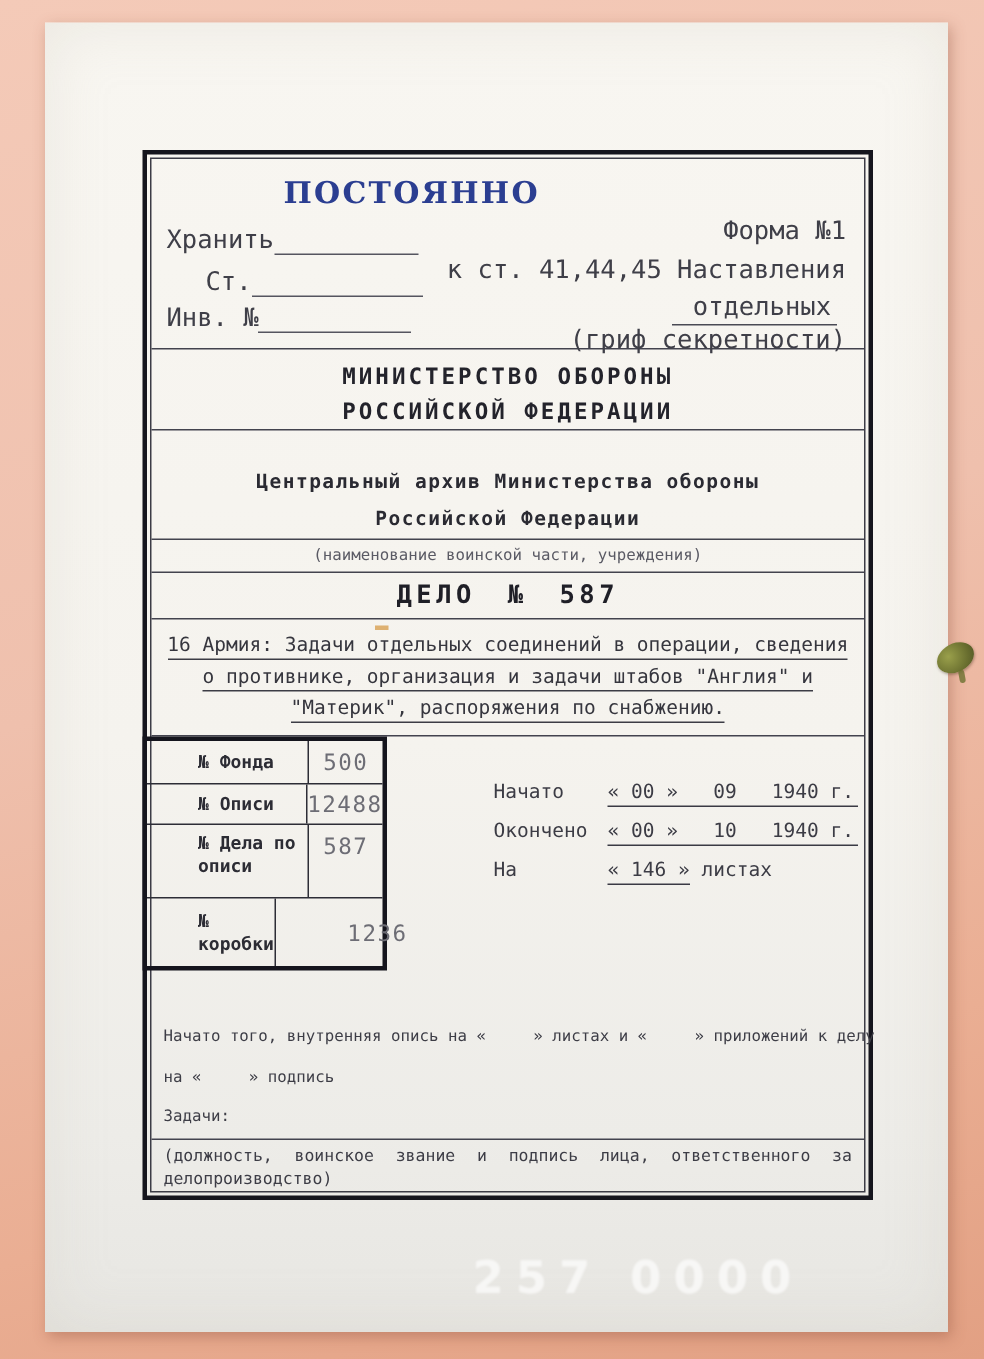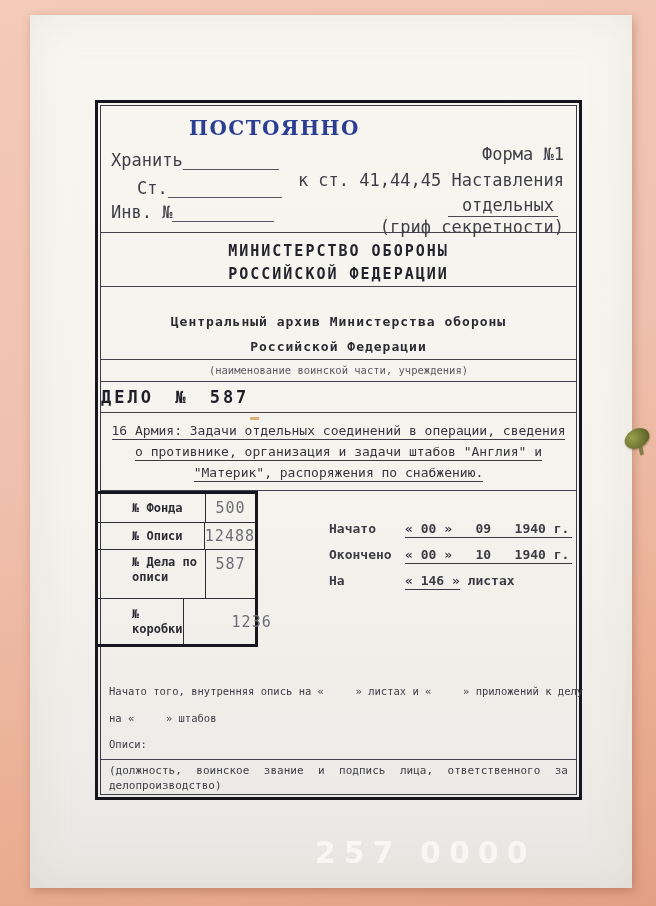--- a/index.html
+++ b/index.html
@@ -37,21 +37,21 @@
   .u{border-bottom:1px solid #4a4a54;padding:0 4px 1px 14px;}
   
   .s-min{height:54px;text-align:center;padding-top:7px;}
   .s-min div{font-weight:bold;font-size:15px;letter-spacing:2px;line-height:23px;color:#23232b;}
   
   .s-arc{height:73px;text-align:center;padding-top:22px;}
   .s-arc div{font-weight:bold;font-size:13px;letter-spacing:1px;line-height:25px;color:#2a2a32;}
   
   .s-cap{height:22px;text-align:center;font-size:10.5px;color:#5a5a64;padding-top:4px;}
   
-  .s-delo{height:31px;font-weight:bold;font-size:17px;
+  .s-delo{height:31px;text-align:center;font-weight:bold;font-size:17px;
           letter-spacing:3px;word-spacing:8px;padding-top:5px;color:#1f1f27;}
   
   .s-desc{height:78px;text-align:center;font-size:13px;padding-top:7px;color:#36363e;}
   .s-desc .dl{line-height:21px;}
   .s-desc .dl span{border-bottom:1px solid #3c3c45;padding-bottom:1px;}
   .speck{position:absolute;left:149px;top:4px;width:9px;height:3px;background:#d9a45a;opacity:.85;}
   
   .s-main{height:269px;}
   .registry{
     position:absolute;left:-6px;top:0;width:163px;border:3px solid #15151d;
@@ -59,21 +59,21 @@
   }
   .reg-row{display:flex;border-bottom:1px solid #2d2d36;box-sizing:border-box;padding-left:28px;}
   .reg-row:last-child{border-bottom:none;}
   .reg-label{width:80px;border-right:1px solid #2d2d36;box-sizing:border-box;
              font-weight:bold;font-size:12px;color:#2c2c34;padding:0 0 0 6px;
              display:flex;align-items:center;line-height:15px;}
   .reg-val{flex:1;display:flex;align-items:center;justify-content:center;
            font-size:15px;color:#6d6d75;letter-spacing:1px;}
   .h29{height:29px;}.h27{height:27px;}.h49{height:49px;}.h45{height:45px;gap:48px;}
   .va-top{align-items:flex-start;padding-top:5px;}
-  .dates{position:absolute;left:228px;top:30px;font-size:13px;color:#3c3c45;font-weight:bold;}
+  .dates{position:absolute;left:228px;top:30px;font-size:13px;color:#3c3c45;}
   .date-row{margin-bottom:9px;white-space:nowrap;}
   .date-label{display:inline-block;width:76px;}
   .date-val{display:inline-block;border-bottom:1px solid #3a3a44;white-space:pre;
             padding-bottom:1px;}
   .w167{width:167px;}
   .suffix{white-space:pre;}
   .note{position:absolute;left:8px;font-size:10.5px;white-space:pre;color:#3d3d46;}
   .n1{top:194px;}.n2{top:221px;}.n3{top:247px;}
   
   .s-sig{flex:1;padding:3px 8px 0 8px;font-size:11px;line-height:15px;
@@ -171,22 +171,22 @@
           </div>
           <div class="date-row">
             <span class="date-label">Окончено</span><span class="date-val w167">« 00 »   10   1940 г.</span>
           </div>
           <div class="date-row">
             <span class="date-label">На</span><span class="date-val">« 146 »</span><span class="suffix"> листах</span>
           </div>
         </div>
 
         <div class="note n1">Начато того, внутренняя опись на «     » листах и «     » приложений к делу</div>
-        <div class="note n2">на «     » штабов</div>
-        <div class="note n3">Описи:</div>
+        <div class="note n2">на «     » подпись</div>
+        <div class="note n3">Задачи:</div>
       </div>
 
       <div class="sec s-sig">(должность, воинское звание и подпись лица, ответственного за делопроизводство)</div>
 
     </div>
   </div>
 
   <div class="watermark">257 0000</div>
 </div>
 

